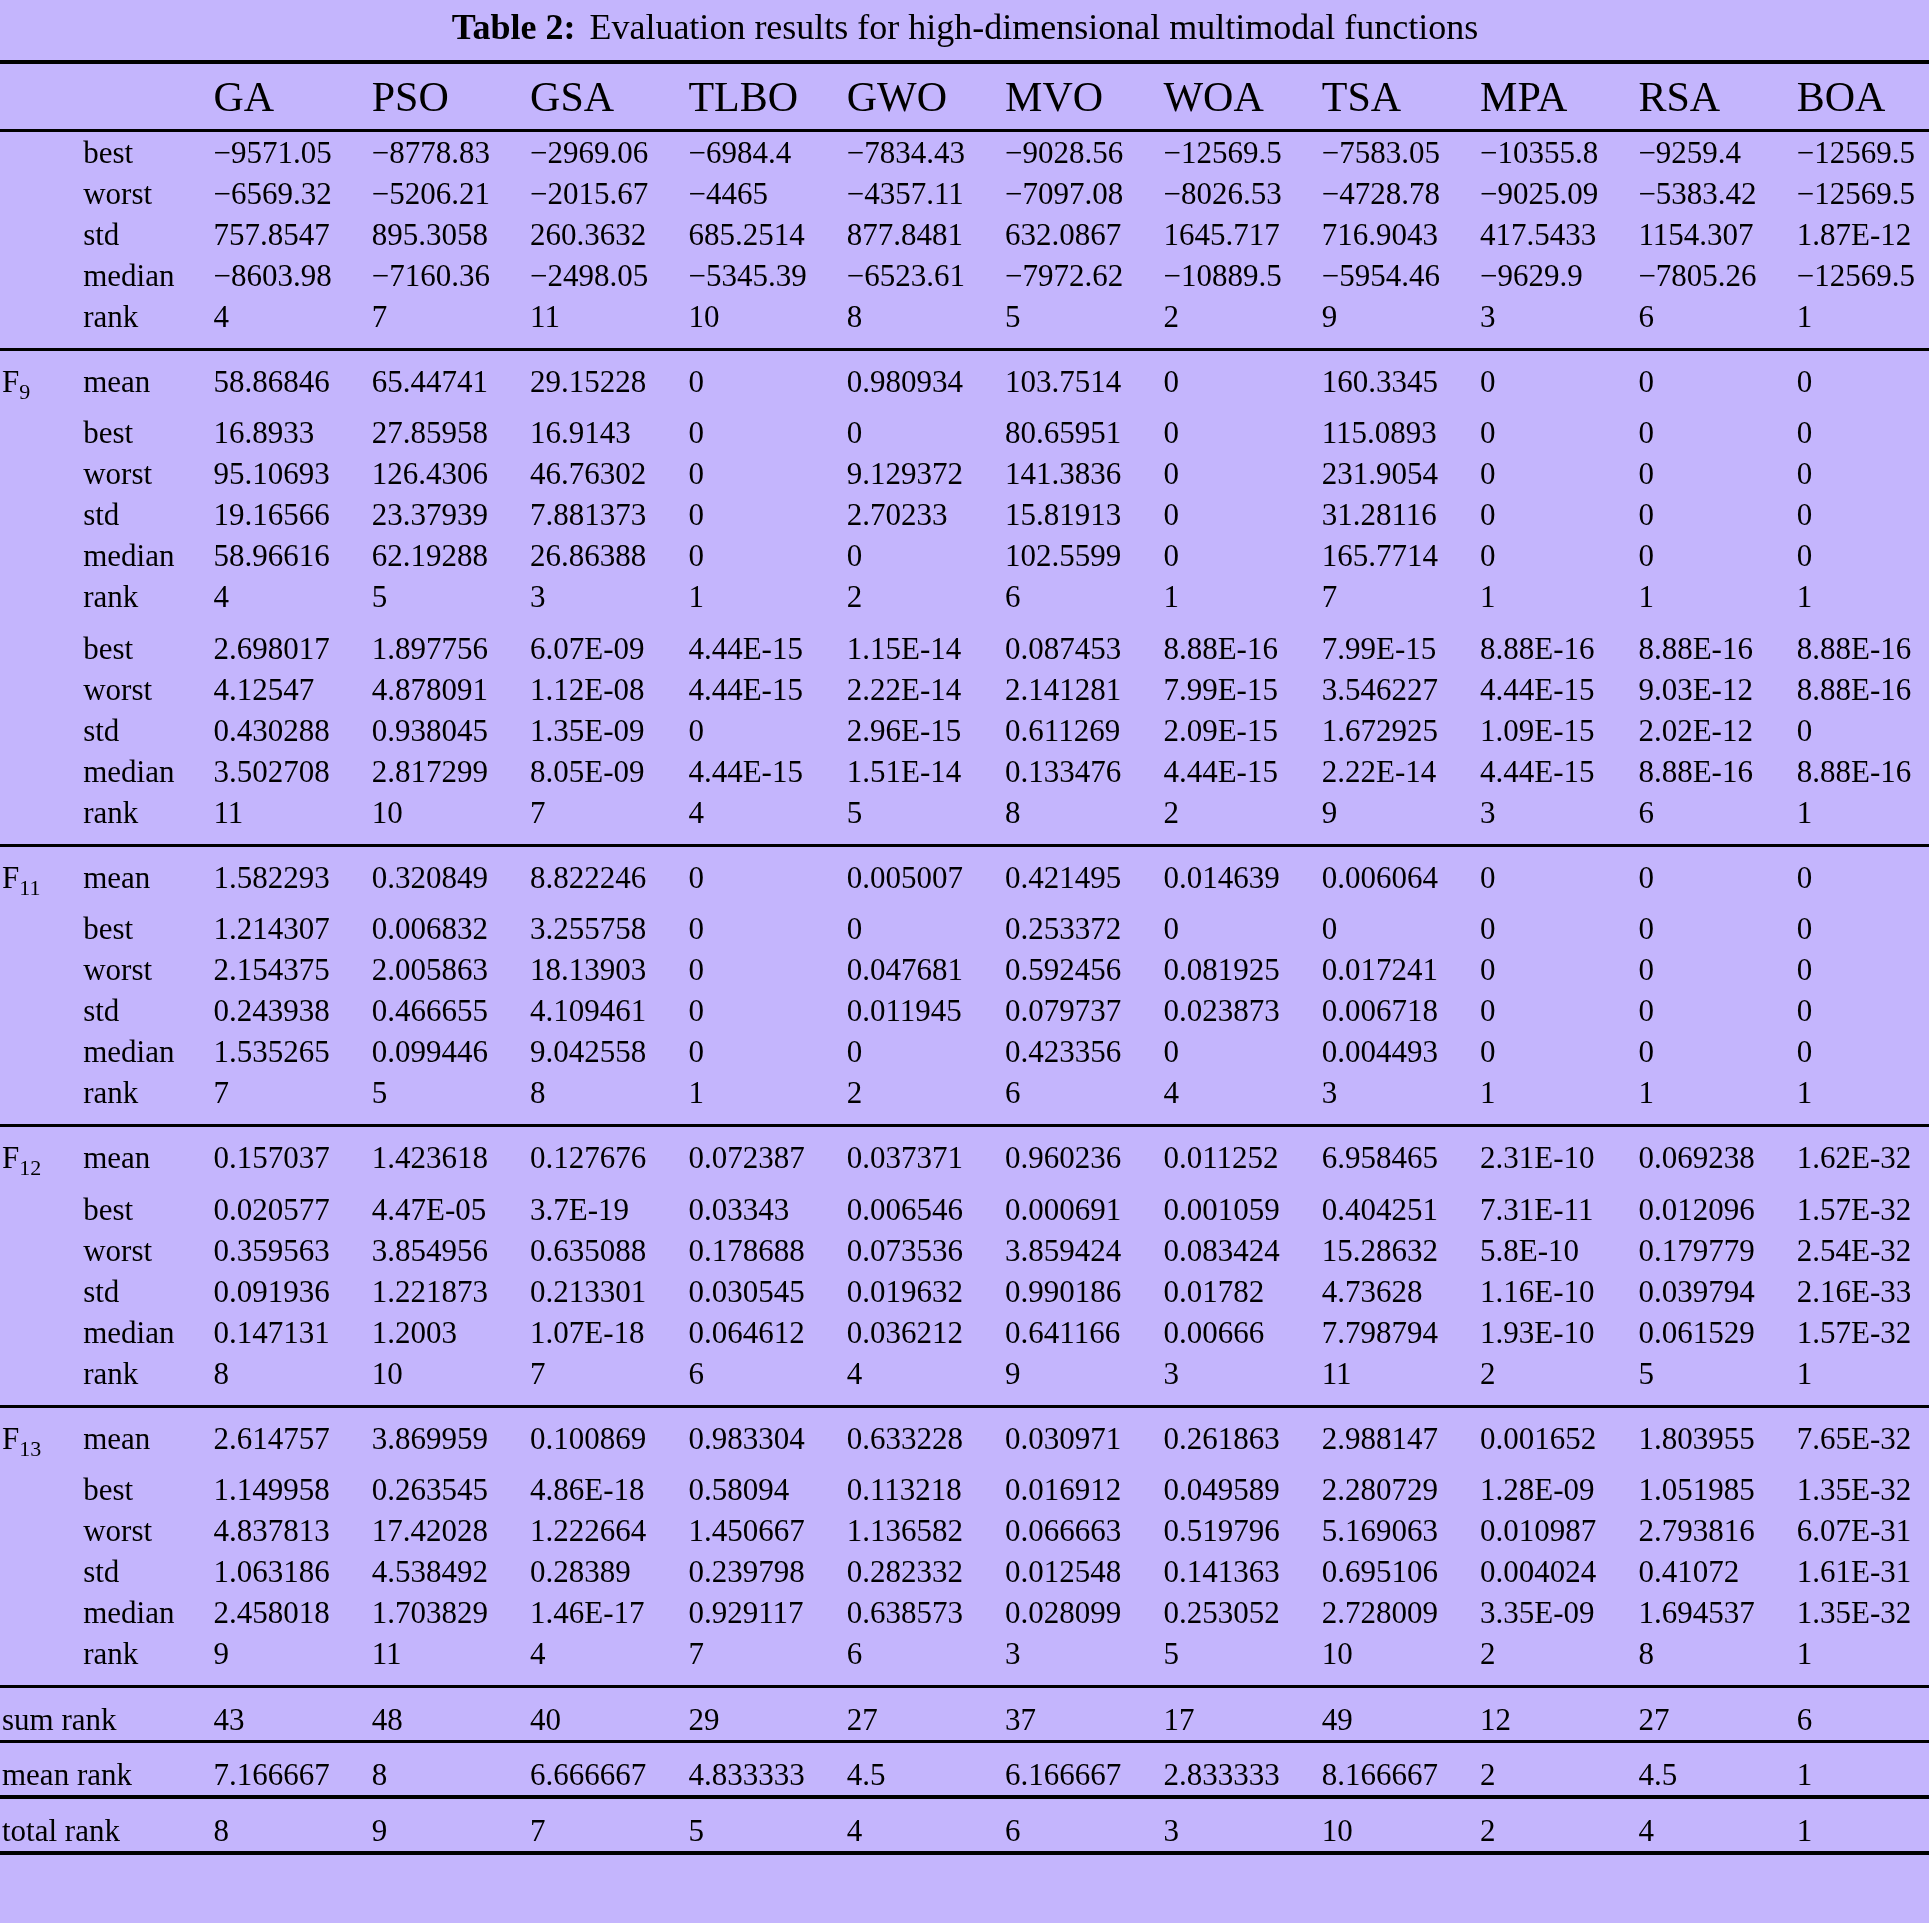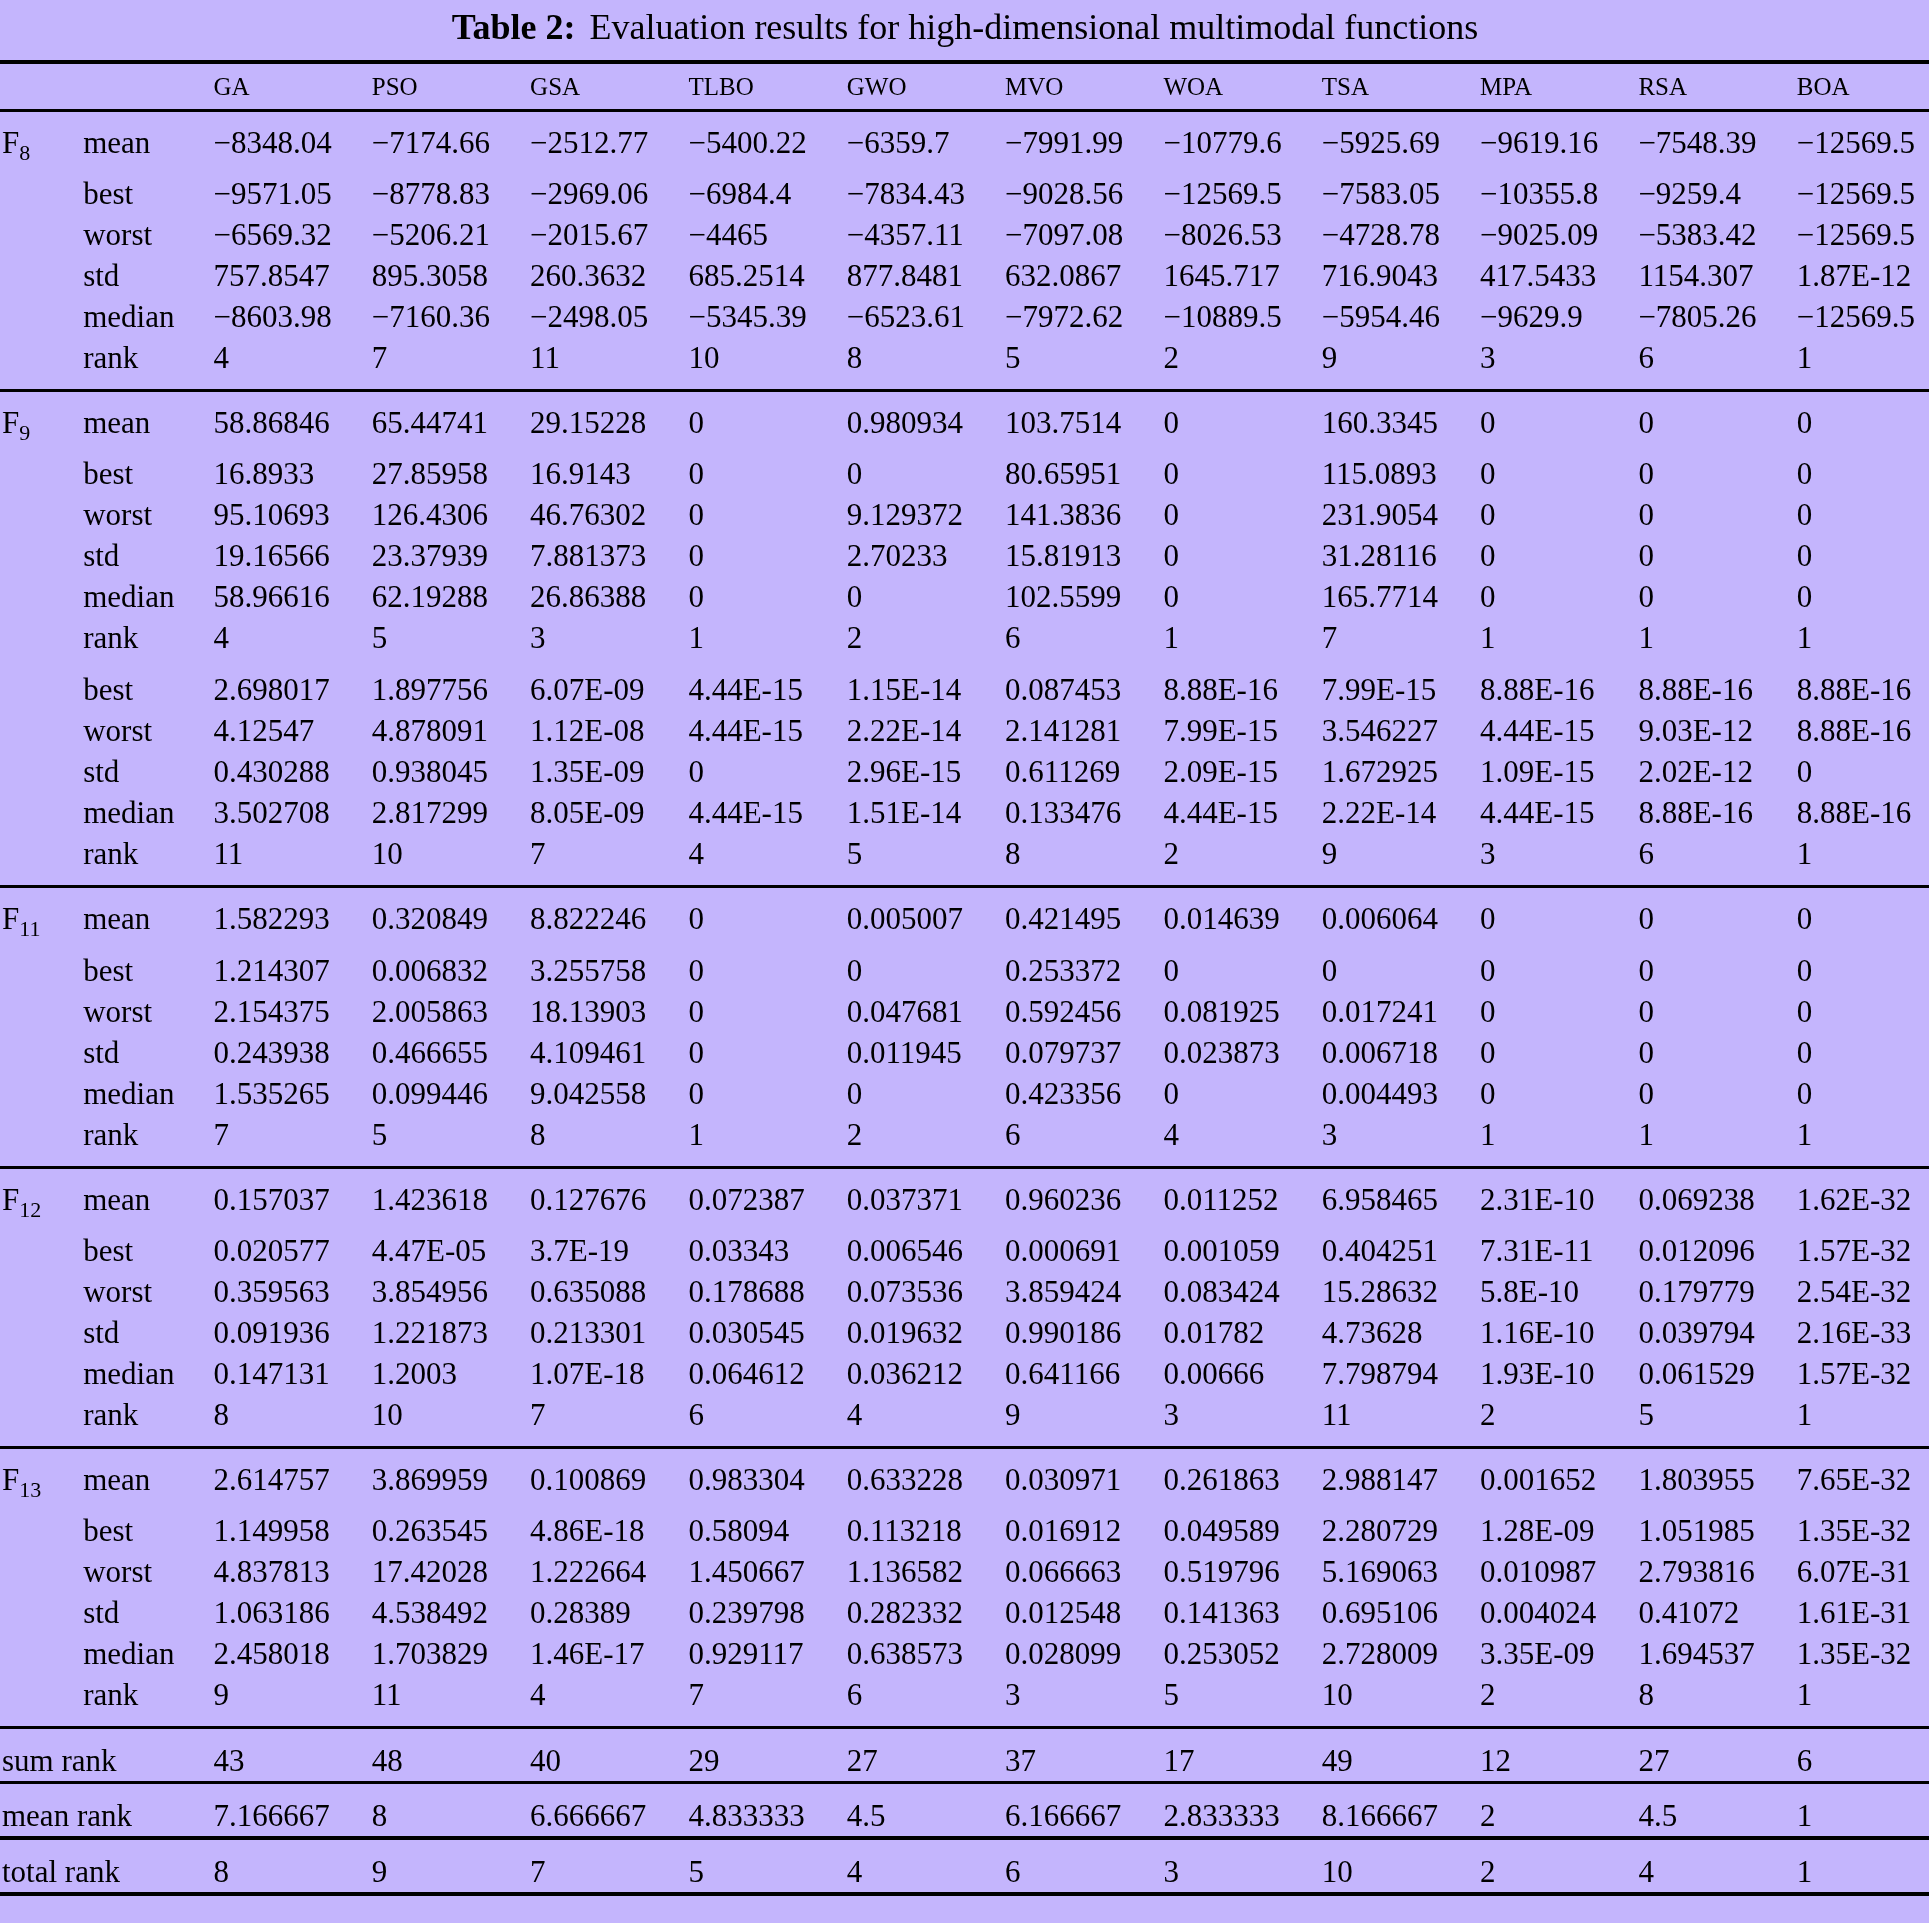--- a/index.html
+++ b/index.html
@@ -34,21 +34,21 @@
     border-top: 4px solid #000;
     border-bottom: 4px solid #000;
   }
   col.c-func { width: 83px; }
   col.c-stat { width: 130px; }
   col.c-alg  { width: 158px; }
   col.c-alg-last { width: 133px; }
   thead th {
     font-weight: normal;
     text-align: left;
-    font-size: 25px;
+    font-size: 42px;
     padding: 9px 0 8px 0;
     border-bottom: 3px solid #000;
     white-space: nowrap;
     margin-left: 30px;
   }
   td {
     font-size: 31px;
     line-height: 41px;
     vertical-align: top;
     text-align: left;
@@ -99,35 +99,20 @@
           <th>GWO</th>
           <th>MVO</th>
           <th>WOA</th>
           <th>TSA</th>
           <th>MPA</th>
           <th>RSA</th>
           <th>BOA</th>
         </tr>
     </thead>
   <tbody class="func">
-        <tr class="first">
-          <td class="fcol">F<sub>8</sub></td>
-          <td>mean</td>
-          <td>−8348.04</td>
-          <td>−7174.66</td>
-          <td>−2512.77</td>
-          <td>−5400.22</td>
-          <td>−6359.7</td>
-          <td>−7991.99</td>
-          <td>−10779.6</td>
-          <td>−5925.69</td>
-          <td>−9619.16</td>
-          <td>−7548.39</td>
-          <td>−12569.5</td>
-        </tr>
         <tr>
           <td class="fcol"></td>
           <td>best</td>
           <td>−9571.05</td>
           <td>−8778.83</td>
           <td>−2969.06</td>
           <td>−6984.4</td>
           <td>−7834.43</td>
           <td>−9028.56</td>
           <td>−12569.5</td>

